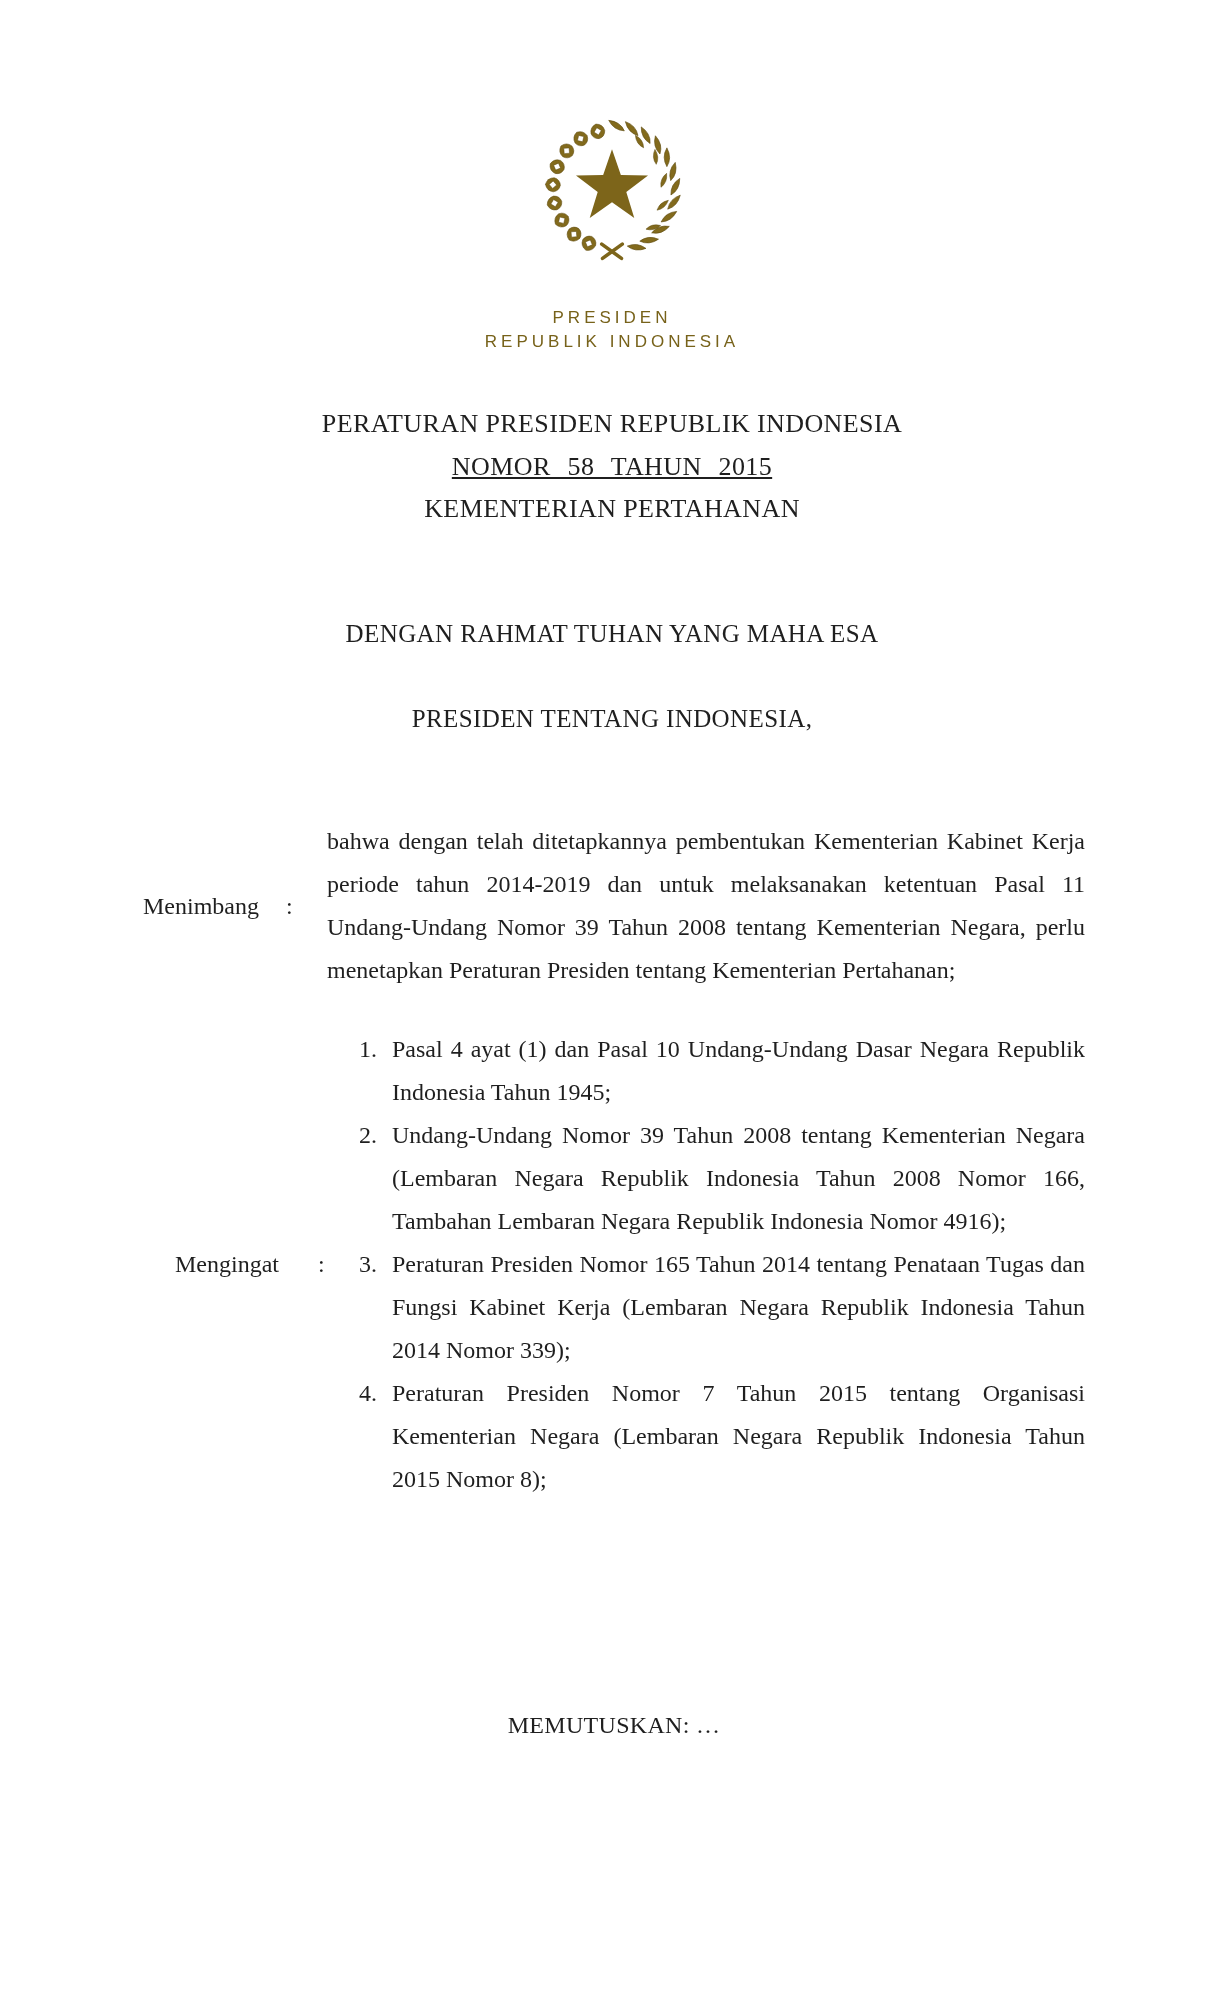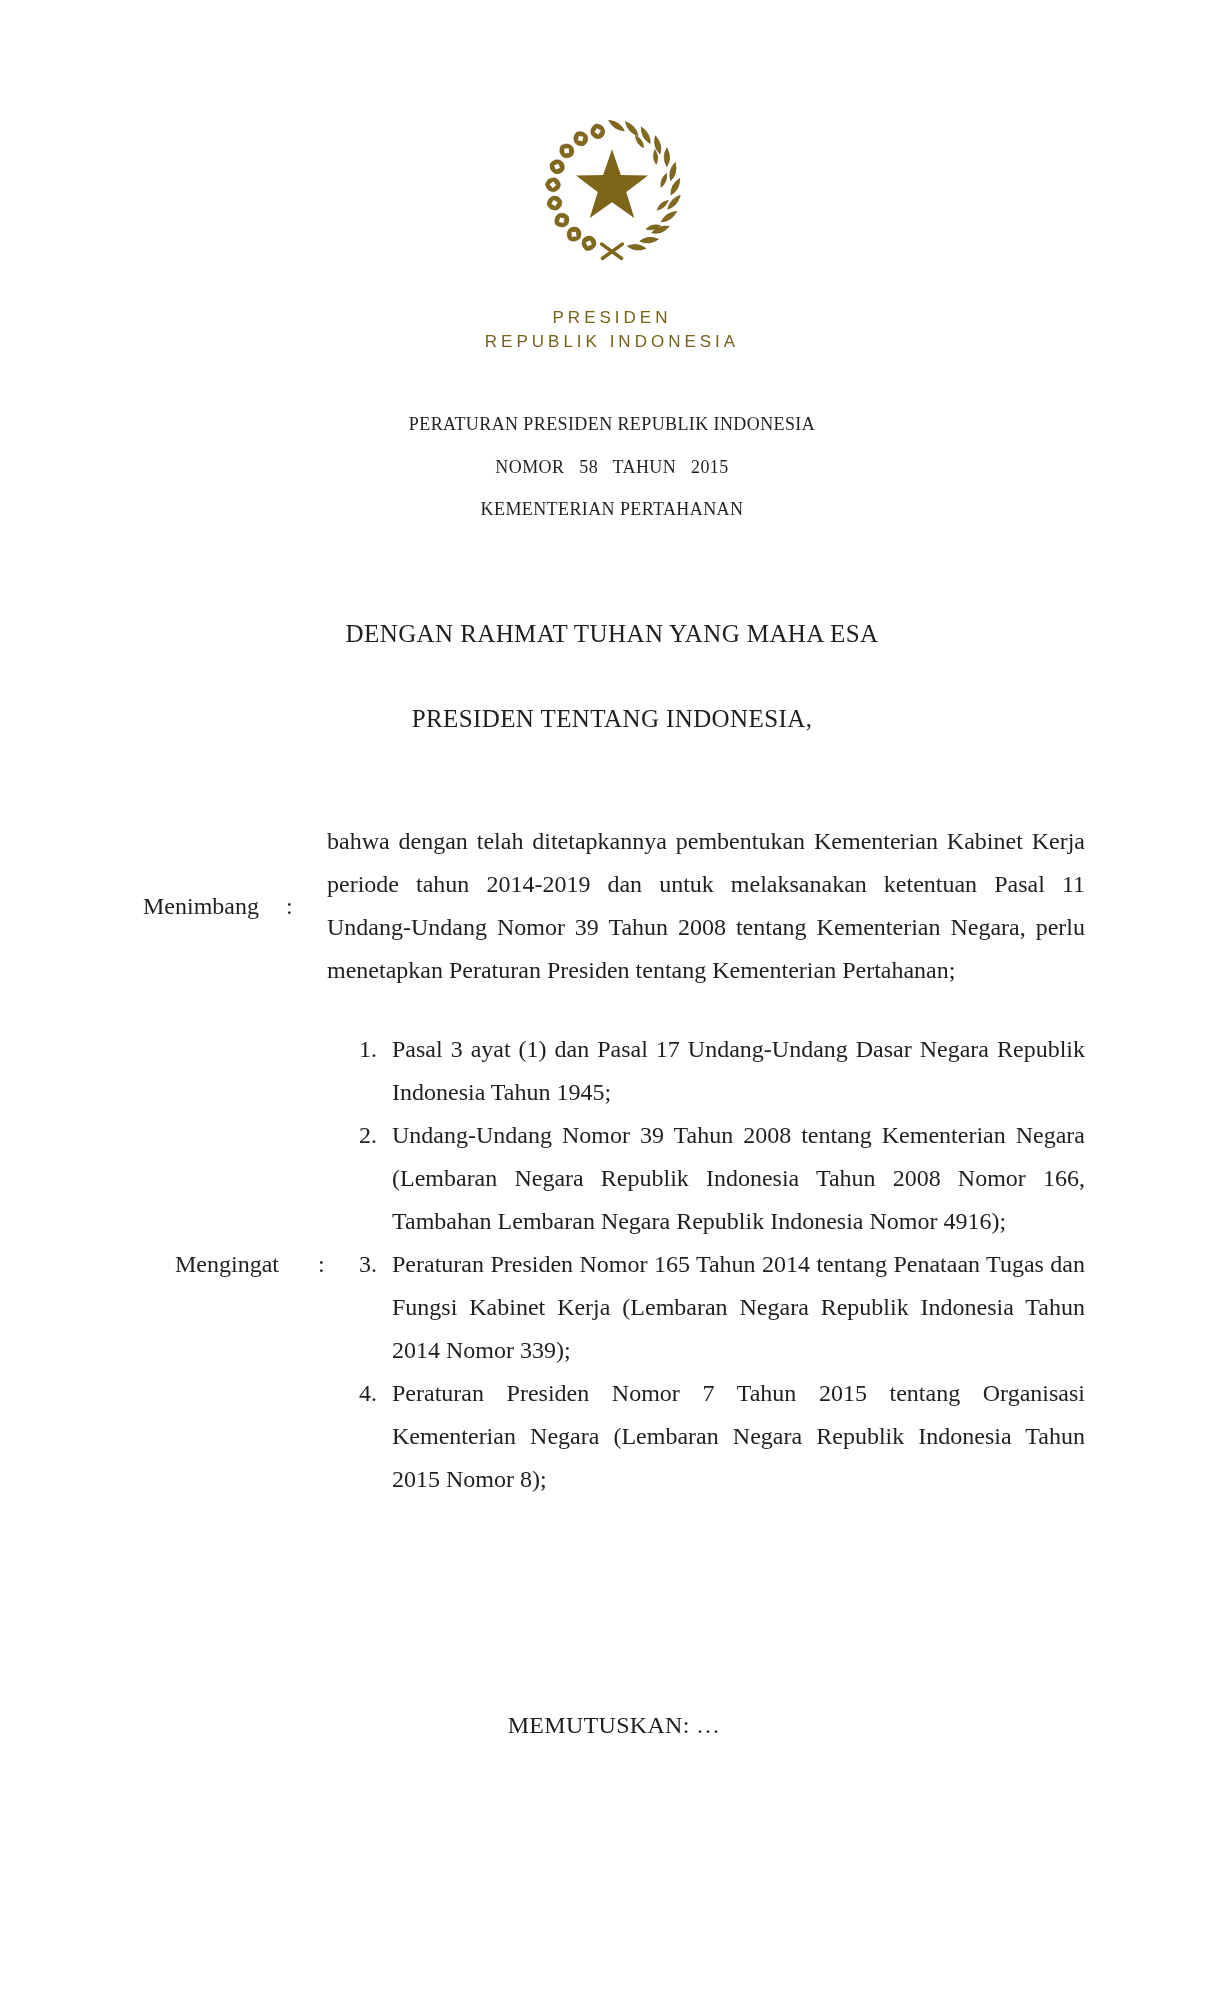--- a/index.html
+++ b/index.html
@@ -22,23 +22,23 @@
     text-align:center;
     font-family:"Liberation Sans", sans-serif;
     font-size:17px;line-height:24px;
     letter-spacing:4px;
     color:#77621a;
   }
   
   .abs-center{position:absolute;left:0;right:0;text-align:center;}
   .title-block{
     top:403px;
-    font-size:18px;line-height:42.5px;letter-spacing:.4px;
+    font-size:26px;line-height:42.5px;letter-spacing:.4px;
   }
-  .nomor-line{word-spacing:10px;}
+  .nomor-line{word-spacing:10px;text-decoration:underline;}
   .invocation{top:612px;font-size:25px;line-height:43px;letter-spacing:.4px;}
   .authority{top:697px;font-size:25px;line-height:43px;letter-spacing:.4px;}
   
   .body-block{
     position:absolute;top:820px;left:143px;width:942px;
     font-size:24px;line-height:43px;
   }
   .row{display:flex;align-items:center;}
   .row .label{flex:0 0 143px;}
   .row .colon{flex:0 0 41px;}
@@ -130,21 +130,21 @@
       <div class="colon">:</div>
       <div class="content">bahwa dengan telah ditetapkannya pembentukan Kementerian Kabinet Kerja periode tahun 2014-2019 dan untuk melaksanakan ketentuan Pasal 11 Undang-Undang Nomor 39 Tahun 2008 tentang Kementerian Negara, perlu menetapkan Peraturan Presiden tentang Kementerian Pertahanan;</div>
     </div>
 
     <div class="row recalling-row">
       <div class="label">Mengingat</div>
       <div class="colon">:</div>
       <div class="content">
         <div class="li">
           <span class="num">1.</span>
-          <span class="litext">Pasal 3 ayat (1) dan Pasal 17 Undang-Undang Dasar Negara Republik Indonesia Tahun 1945;</span>
+          <span class="litext">Pasal 4 ayat (1) dan Pasal 10 Undang-Undang Dasar Negara Republik Indonesia Tahun 1945;</span>
         </div>
         <div class="li">
           <span class="num">2.</span>
           <span class="litext">Undang-Undang Nomor 39 Tahun 2008 tentang Kementerian Negara (Lembaran Negara Republik Indonesia Tahun 2008 Nomor 166, Tambahan Lembaran Negara Republik Indonesia Nomor 4916);</span>
         </div>
         <div class="li">
           <span class="num">3.</span>
           <span class="litext">Peraturan Presiden Nomor 165 Tahun 2014 tentang Penataan Tugas dan Fungsi Kabinet Kerja (Lembaran Negara Republik Indonesia Tahun 2014 Nomor 339);</span>
         </div>
         <div class="li">

